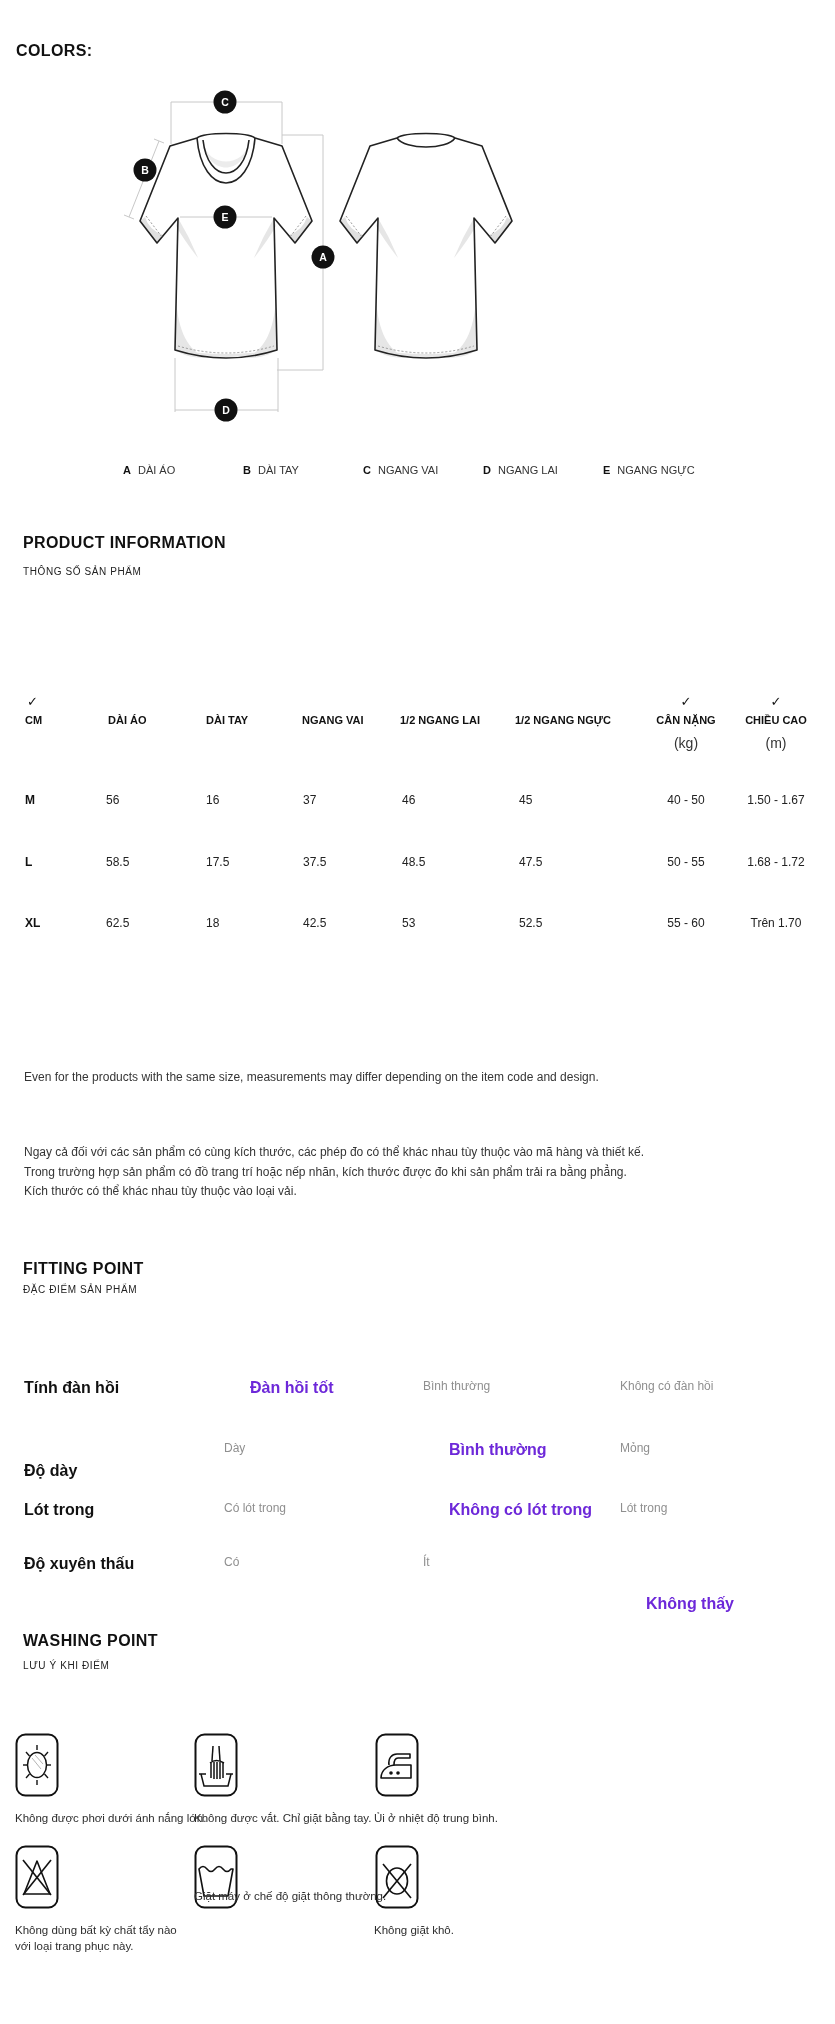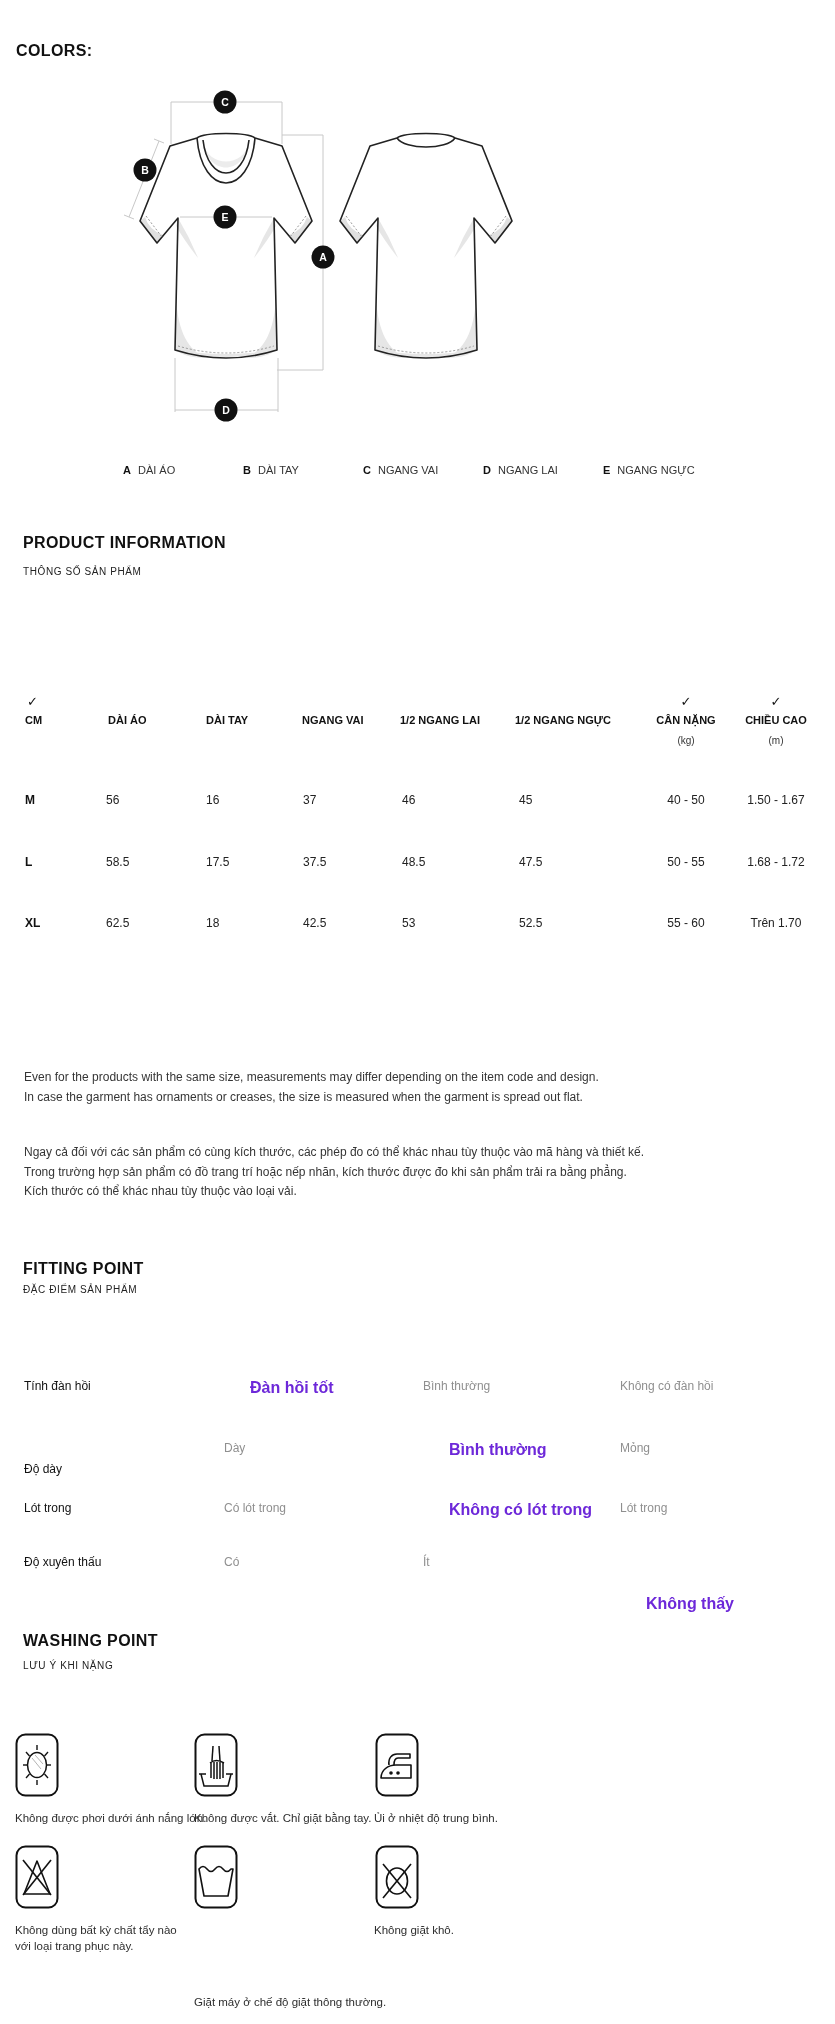--- a/index.html
+++ b/index.html
@@ -5,25 +5,25 @@
   html,body{margin:0;padding:0;background:#ffffff;}
   body{width:835px;height:2024px;position:relative;overflow:hidden;
        font-family:"Liberation Sans","DejaVu Sans",sans-serif;color:#1a1a1a;}
   .abs{position:absolute;}
   .h1{font-size:16px;font-weight:700;letter-spacing:.4px;color:#111;}
   .sub{font-size:10px;letter-spacing:.6px;color:#222;}
   .lg-key{font-weight:700;font-size:11px;color:#111;margin-right:7px;}
   .lg-label{font-size:11px;color:#333;}
   .chk{font-size:13px;color:#111;}
   .th{font-size:11px;font-weight:700;color:#111;white-space:nowrap;}
-  .tsub{font-size:10px;color:#333;}
+  .tsub{font-size:14px;color:#333;}
   .td{font-size:12px;color:#222;white-space:nowrap;}
   .tsize{font-size:12px;font-weight:700;color:#111;}
   .note{font-size:12px;color:#353535;line-height:19.5px;white-space:nowrap;}
-  .frow-label{font-size:12px;font-weight:400;color:#111;}
+  .frow-label{font-size:16px;font-weight:700;color:#111;}
   .sel{font-size:16px;font-weight:700;color:#6d28d9;padding-left:26px;}
   .uns{font-size:12px;font-weight:400;color:#8f8f8f;}
   .cap{font-size:11.5px;color:#2e2e2e;line-height:16px;}
   .ctr{text-align:center;}
   svg text{font-family:"Liberation Sans","DejaVu Sans",sans-serif;}
 </style>
 </head>
 <body>
 
 <div class="abs h1" style="left:16px;top:42px;">COLORS:</div>
@@ -166,21 +166,20 @@
   <div class="abs td" style="left:206px;top:916px;">18</div>
   <div class="abs td" style="left:303px;top:916px;">42.5</div>
   <div class="abs td" style="left:402px;top:916px;">53</div>
   <div class="abs td" style="left:519px;top:916px;">52.5</div>
   <div class="abs td ctr" style="left:640px;top:916px;width:92px;">55 - 60</div>
   <div class="abs td ctr" style="left:730px;top:916px;width:92px;">Trên 1.70</div>
 </div>
 
 <div class="abs" style="left:24px;top:1068px;">
   <div class="note">Even for the products with the same size, measurements may differ depending on the item code and design.</div>
-  <div class="note">In case the garment has ornaments or creases, the size is measured when the garment is spread out flat.</div>
 </div>
 <div class="abs" style="left:24px;top:1143px;">
   <div class="note">Ngay cả đối với các sản phẩm có cùng kích thước, các phép đo có thể khác nhau tùy thuộc vào mã hàng và thiết kế.</div>
   <div class="note">Trong trường hợp sản phẩm có đồ trang trí hoặc nếp nhăn, kích thước được đo khi sản phẩm trải ra bằng phẳng.</div>
   <div class="note">Kích thước có thể khác nhau tùy thuộc vào loại vải.</div>
 </div>
 
 <div class="abs h1" style="left:23px;top:1260px;">FITTING POINT</div>
 <div class="abs sub" style="left:23px;top:1284px;">ĐẶC ĐIỂM SẢN PHẨM</div>
 
@@ -203,21 +202,21 @@
   <div class="abs uns" style="left:620px;top:1501px;">Lót trong</div>
 </div>
 <div>
   <div class="abs frow-label" style="left:24px;top:1555px;">Độ xuyên thấu</div>
   <div class="abs uns" style="left:224px;top:1555px;">Có</div>
   <div class="abs uns" style="left:423px;top:1555px;">Ít</div>
   <div class="abs sel" style="left:620px;top:1555px;margin-top:40px;">Không thấy</div>
 </div>
 
 <div class="abs h1" style="left:23px;top:1632px;">WASHING POINT</div>
-<div class="abs sub" style="left:23px;top:1660px;">LƯU Ý KHI NẶNG</div>
+<div class="abs sub" style="left:23px;top:1660px;">LƯU Ý KHI ĐIỂM</div>
 
 <svg class="abs" style="left:15px;top:1733px;" width="44" height="64" viewBox="0 0 44 64">
   <rect x="1.5" y="1.5" width="41" height="61" rx="9" fill="none" stroke="#111" stroke-width="2"></rect>
   <ellipse cx="22" cy="32" rx="9.5" ry="12.5" fill="none" stroke="#111" stroke-width="1.5"></ellipse>
   <g stroke="#111" stroke-width="1.4">
     <line x1="22" y1="12" x2="22" y2="17"></line>
       <line x1="22" y1="47" x2="22" y2="52"></line>
     <line x1="8" y1="32" x2="13" y2="32"></line>
       <line x1="31" y1="32" x2="36" y2="32"></line>
     <line x1="11" y1="19" x2="14.5" y2="23"></line>
@@ -275,14 +274,14 @@
 <svg class="abs" style="left:375px;top:1845px;" width="44" height="64" viewBox="0 0 44 64">
   <rect x="1.5" y="1.5" width="41" height="61" rx="9" fill="none" stroke="#111" stroke-width="2"></rect>
   <ellipse cx="22" cy="36" rx="10.5" ry="13" fill="none" stroke="#111" stroke-width="1.6"></ellipse>
   <g stroke="#111" stroke-width="1.6">
     <line x1="8" y1="19" x2="36" y2="53"></line>
     <line x1="36" y1="19" x2="8" y2="53"></line>
   </g>
 </svg>
 
 <div class="abs cap" style="left:15px;top:1922px;max-width:175px;">Không dùng bất kỳ chất tẩy nào với loại trang phục này.</div>
-<div class="abs cap" style="left:194px;top:1994px;">Giặt máy ở chế độ giặt thông thường.</div>
+<div class="abs cap" style="left:194px;top:1888px;">Giặt máy ở chế độ giặt thông thường.</div>
 <div class="abs cap" style="left:374px;top:1922px;">Không giặt khô.</div>
 
 </body></html>

